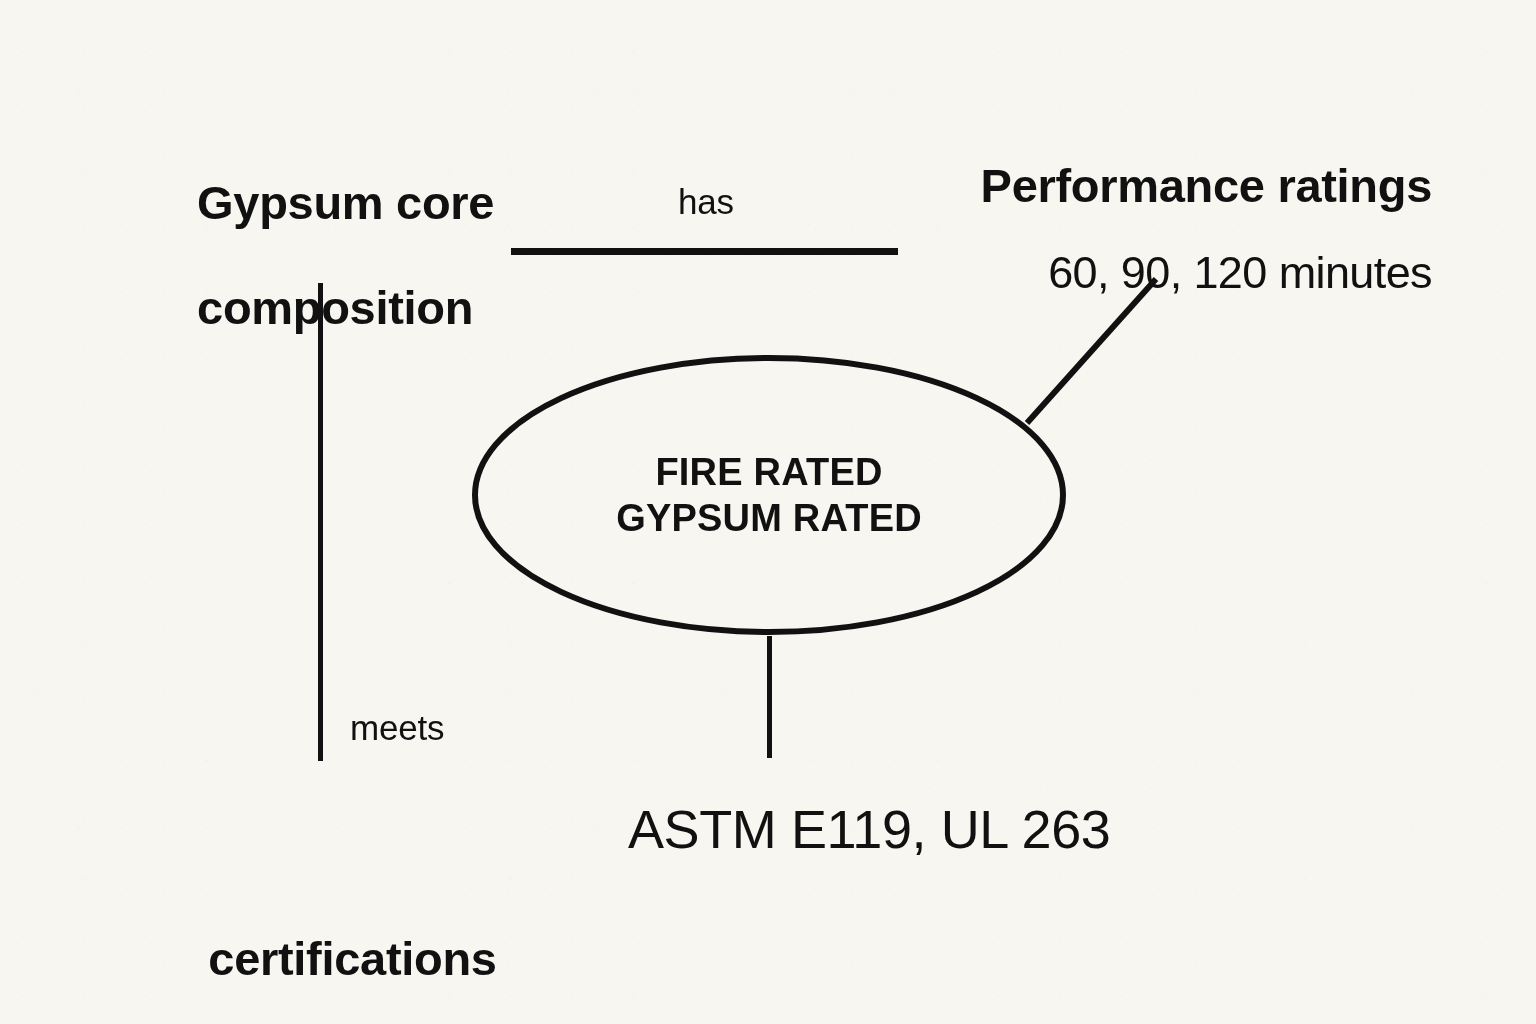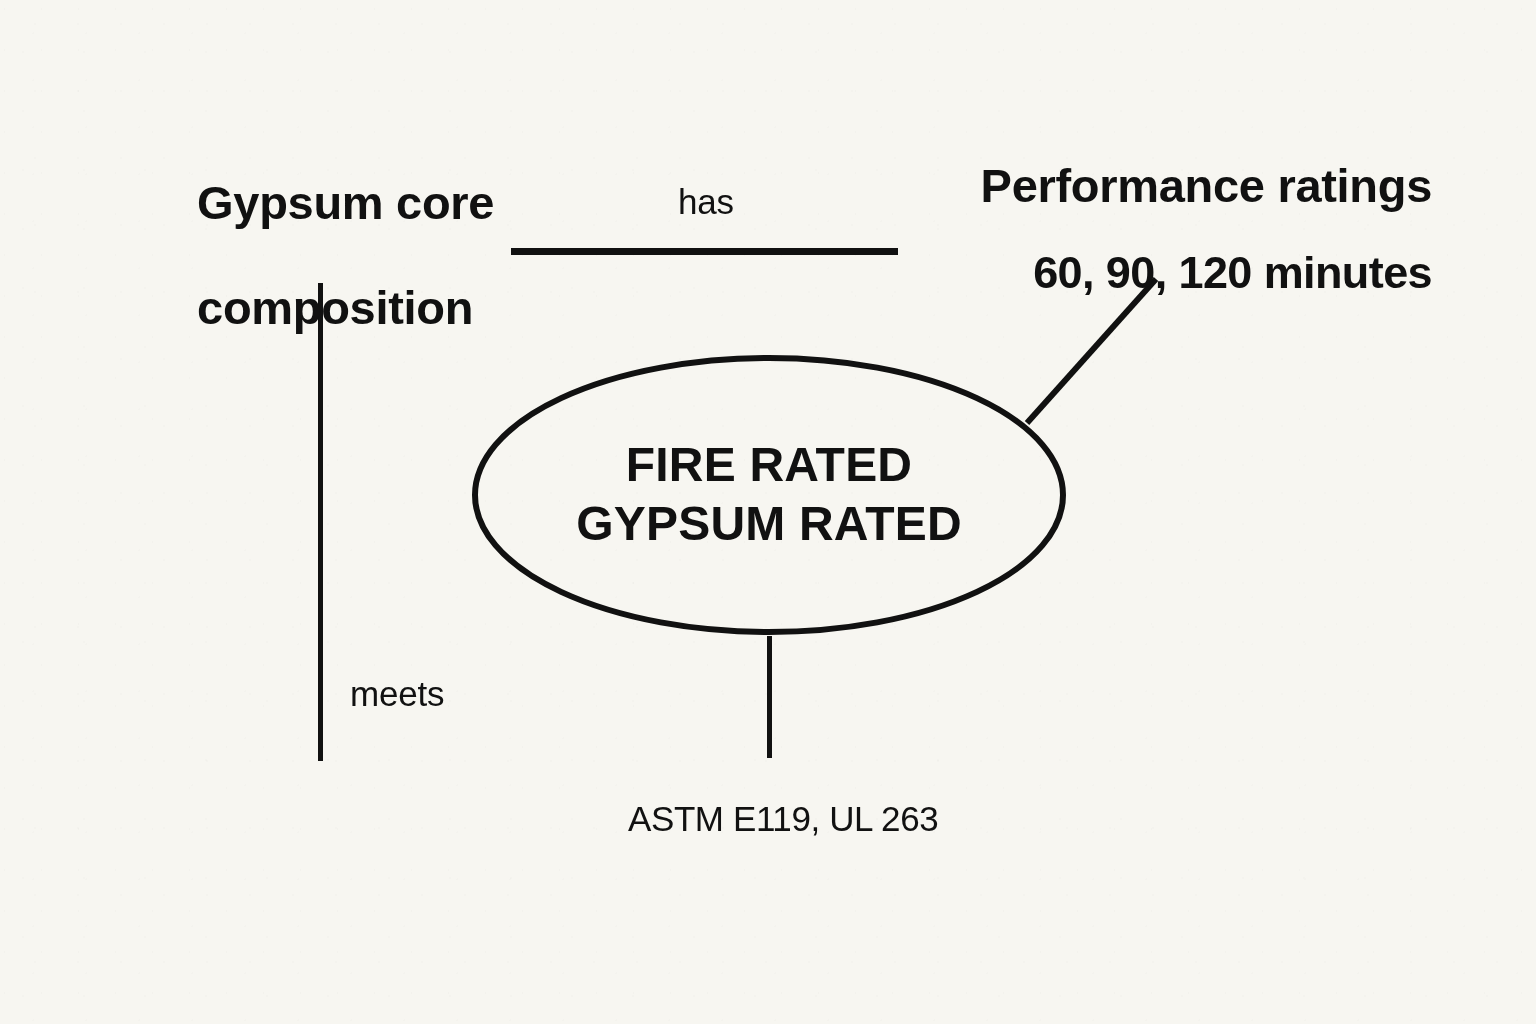--- a/index.html
+++ b/index.html
@@ -72,69 +72,69 @@
     top: 124px;
     text-align: right;
     margin-left: 8px;
   }
   #node-performance .line-1 {
     font-weight: 700;
     font-size: 47px;
     display: block;
   }
   #node-performance .line-2 {
-    font-weight: 700;
+    font-weight: 400;
     font-size: 45px;
     display: block;
     letter-spacing: -0.6px;
   }
 
   
   #edge-label-has {
     left: 678px;
     top: 182px;
   }
 
   
   #edge-label-meets {
     left: 350px;
-    top: 674px;
+    top: 708px;
   }
 
   
   #node-industry-certs {
     left: 150px;
     top: 775px;
     text-align: center;
     width: 354px;
   }
 
   
   #node-standards {
     left: 628px;
     top: 799px;
     font-weight: 400;
-    font-size: 35px;
+    font-size: 54px;
     letter-spacing: -0.4px;
   }
 
   
   #central-node-label {
     position: absolute;
     left: 473px;
     top: 357px;
     width: 592px;
     height: 276px;
     display: flex;
     flex-direction: column;
     align-items: center;
     justify-content: center;
     text-align: center;
     font-weight: 700;
-    font-size: 48px;
+    font-size: 38px;
     line-height: 1.22;
     letter-spacing: 0.2px;
   }
   #central-node-label span { display: block; white-space: pre; }
 </style>
 </head>
 <body>
 
 <div id="diagram-canvas">
 
@@ -160,20 +160,21 @@
     <span class="line-1">Performance ratings</span>
     <span class="line-2">60, 90, 120 minutes</span>
   </div>
 
   <div class="node-text edge-label" id="edge-label-has">has</div>
 
   <div class="node-text edge-label" id="edge-label-meets">meets</div>
 
   <div class="node-text bold-label" id="node-industry-certs">
     <br>
+    <span>certifications</span>
   </div>
 
   <div class="node-text" id="node-standards">ASTM E119, UL 263</div>
 
   <div id="central-node-label">
     <span>FIRE RATED</span>
     <span>GYPSUM RATED</span>
   </div>
 
 </div>

